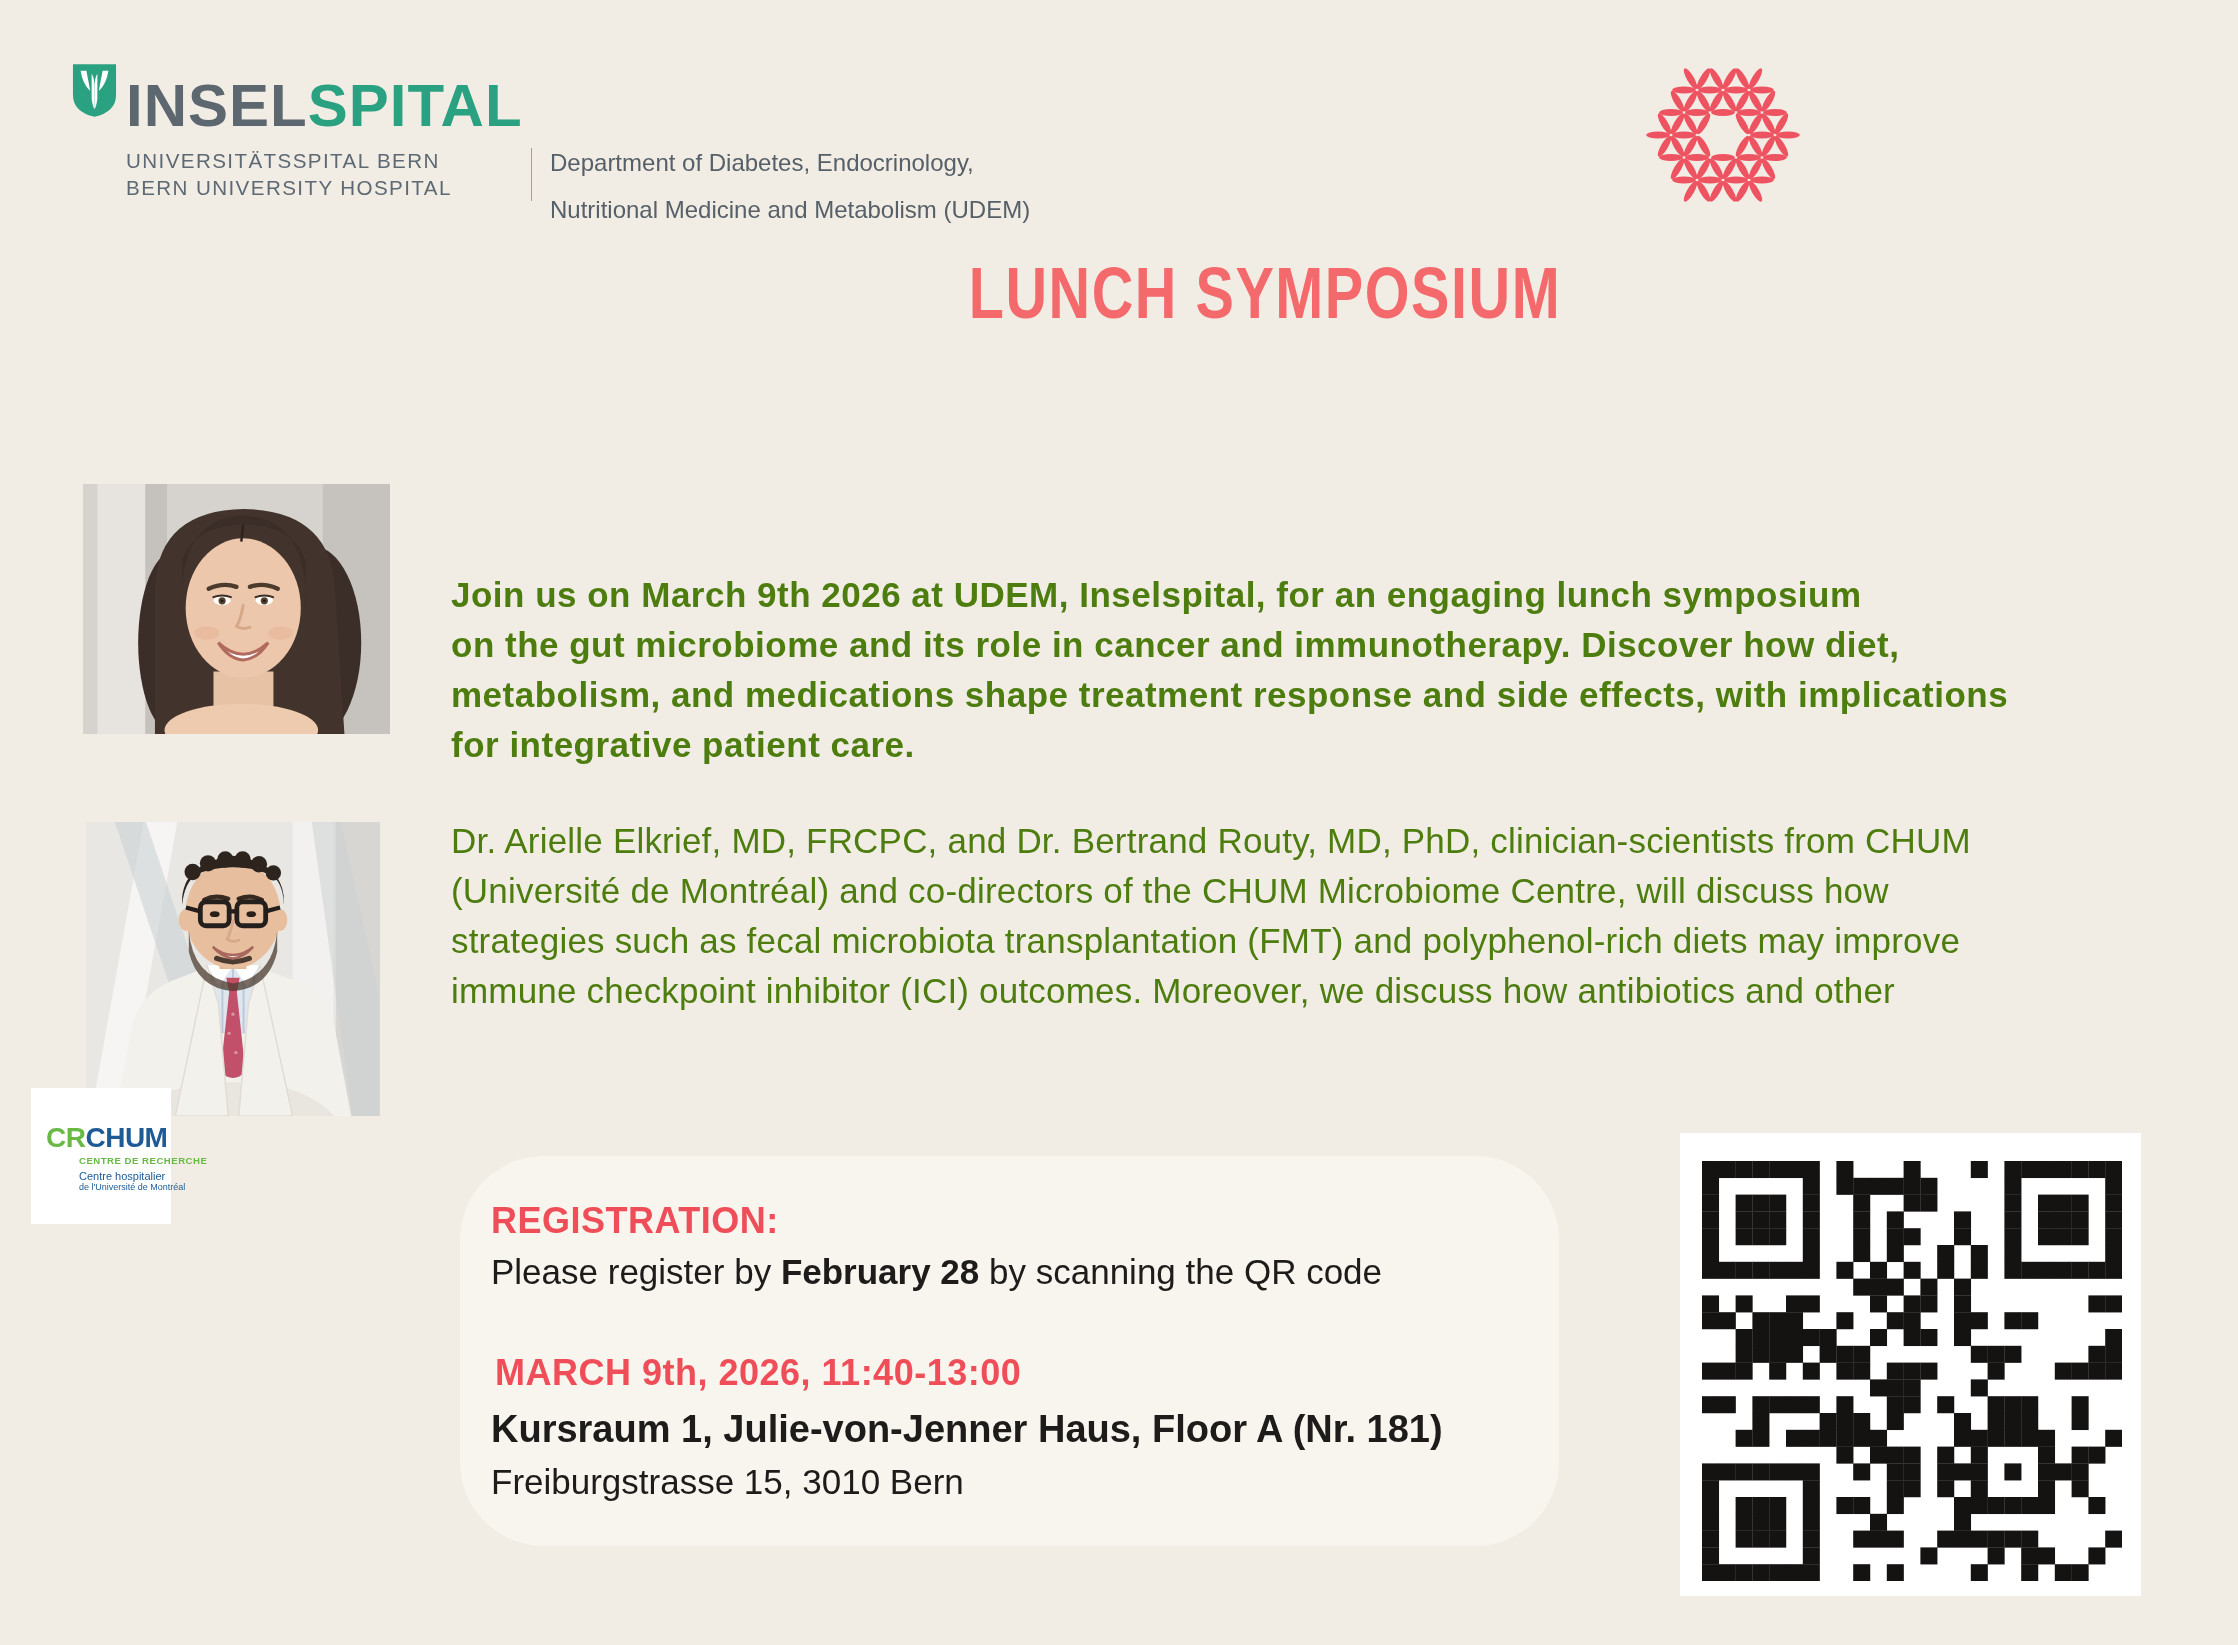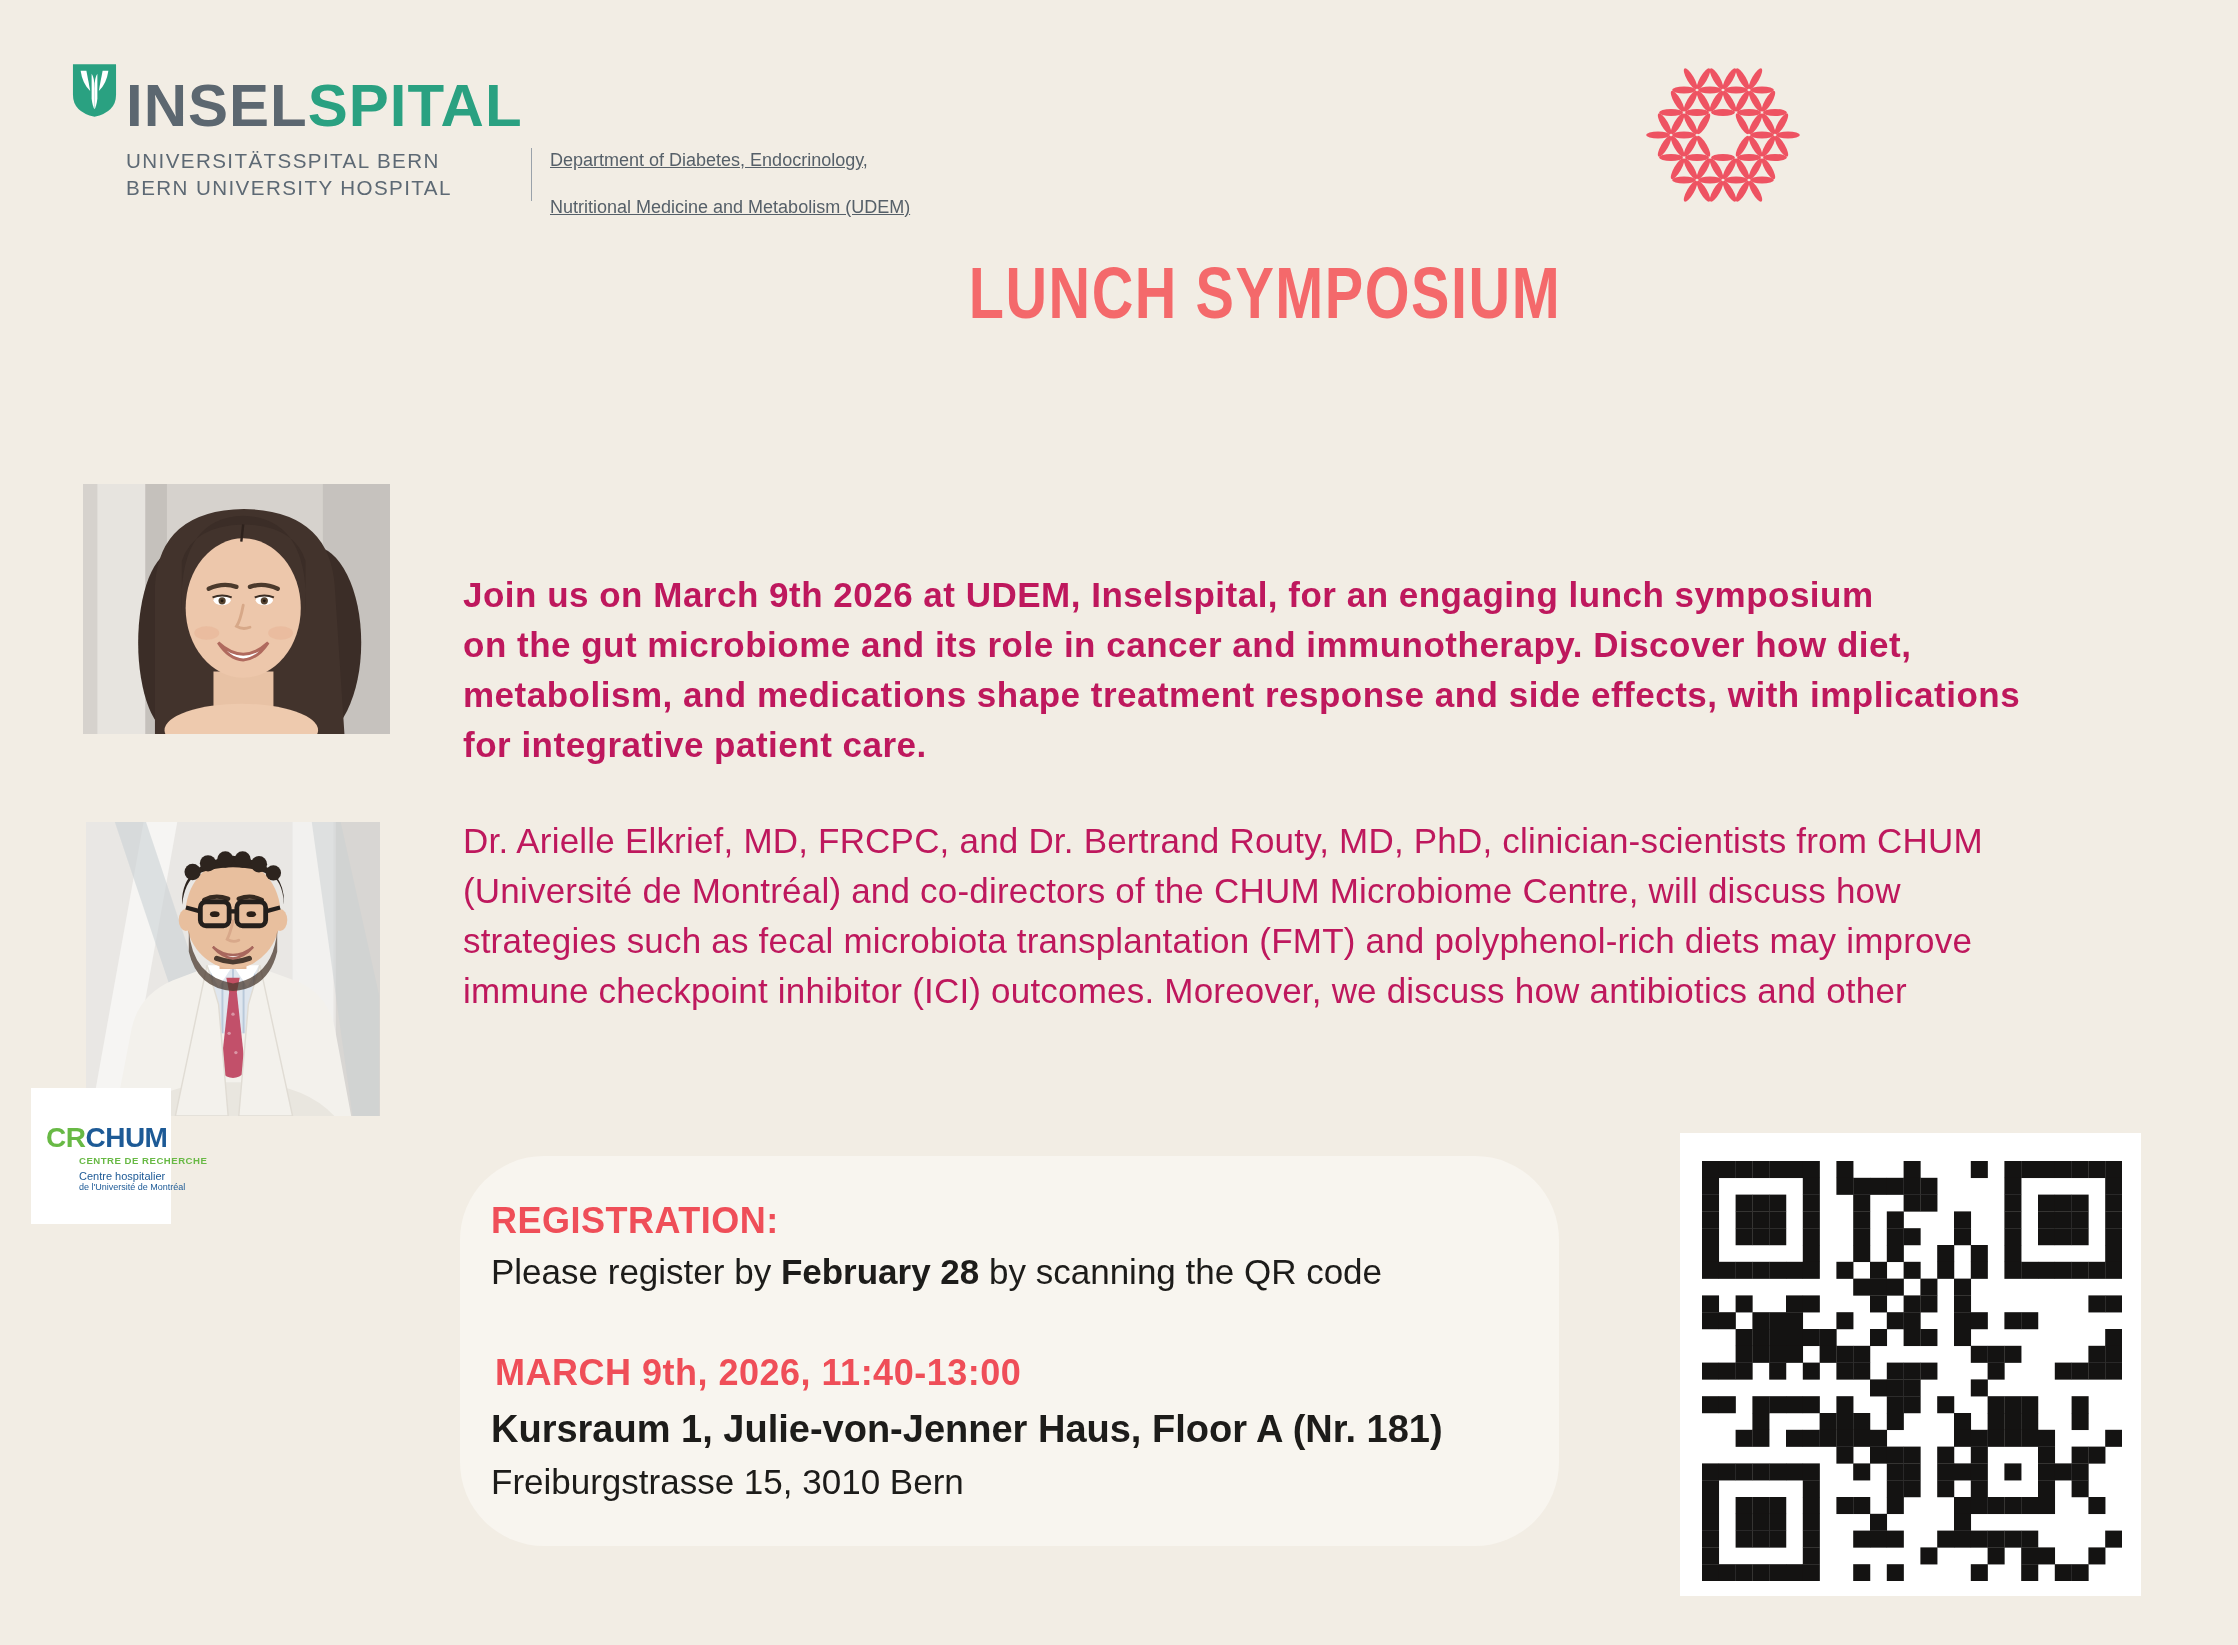--- a/index.html
+++ b/index.html
@@ -6,28 +6,28 @@
   body{width:2239px;height:1646px;background:#f2ede4;font-family:"Liberation Sans",sans-serif;overflow:hidden;}
   #canvas{position:relative;width:2239px;height:1154px;background:#f2ede4;}
   .abs{position:absolute;}
 
   
   .insel-word{left:126px;top:76px;font-size:60px;font-weight:700;letter-spacing:1px;line-height:1;white-space:nowrap;}
   .insel-gray{color:#5c6770;}
   .insel-green{color:#2aa181;}
   .logo-sub{font-size:20.6px;font-weight:400;color:#5d6974;letter-spacing:1.4px;line-height:1;white-space:nowrap;}
   .hdr-divider{left:531px;top:148px;width:1.4px;height:53px;background:#9aa2aa;}
-  .dept-line{font-size:18px;color:#566069;letter-spacing:0;line-height:1;white-space:nowrap;text-decoration:underline;}
+  .dept-line{font-size:24px;color:#566069;letter-spacing:0;line-height:1;white-space:nowrap;}
 
   
   .kicker{left:461px;top:257px;width:1608px;text-align:center;font-size:72px;font-weight:700;color:#f4696b;letter-spacing:1.9px;line-height:1;transform:scaleX(.80);transform-origin:center top;white-space:nowrap;}
   .headline{left:461px;top:349px;width:1608px;text-align:center;font-size:54px;font-weight:700;color:#1b1a18;line-height:94px;white-space:nowrap;}
 
   
-  .para{left:463px;line-height:50px;color:#be185d;white-space:nowrap;}
+  .para{left:451px;line-height:50px;color:#4d7c0f;white-space:nowrap;}
   .para-bold{top:570px;font-size:35px;font-weight:700;letter-spacing:0.5px;}
   .para-reg{top:816px;font-size:35px;font-weight:400;letter-spacing:0.2px;}
 
   
   .photo1{left:83px;top:484px;width:307px;height:250px;}
   .photo2{left:86px;top:822px;width:294px;height:294px;}
   .photo-frame{display:block;}
 
   
   .crchum-card{left:31px;top:1088px;width:140px;height:136px;background:#ffffff;}

